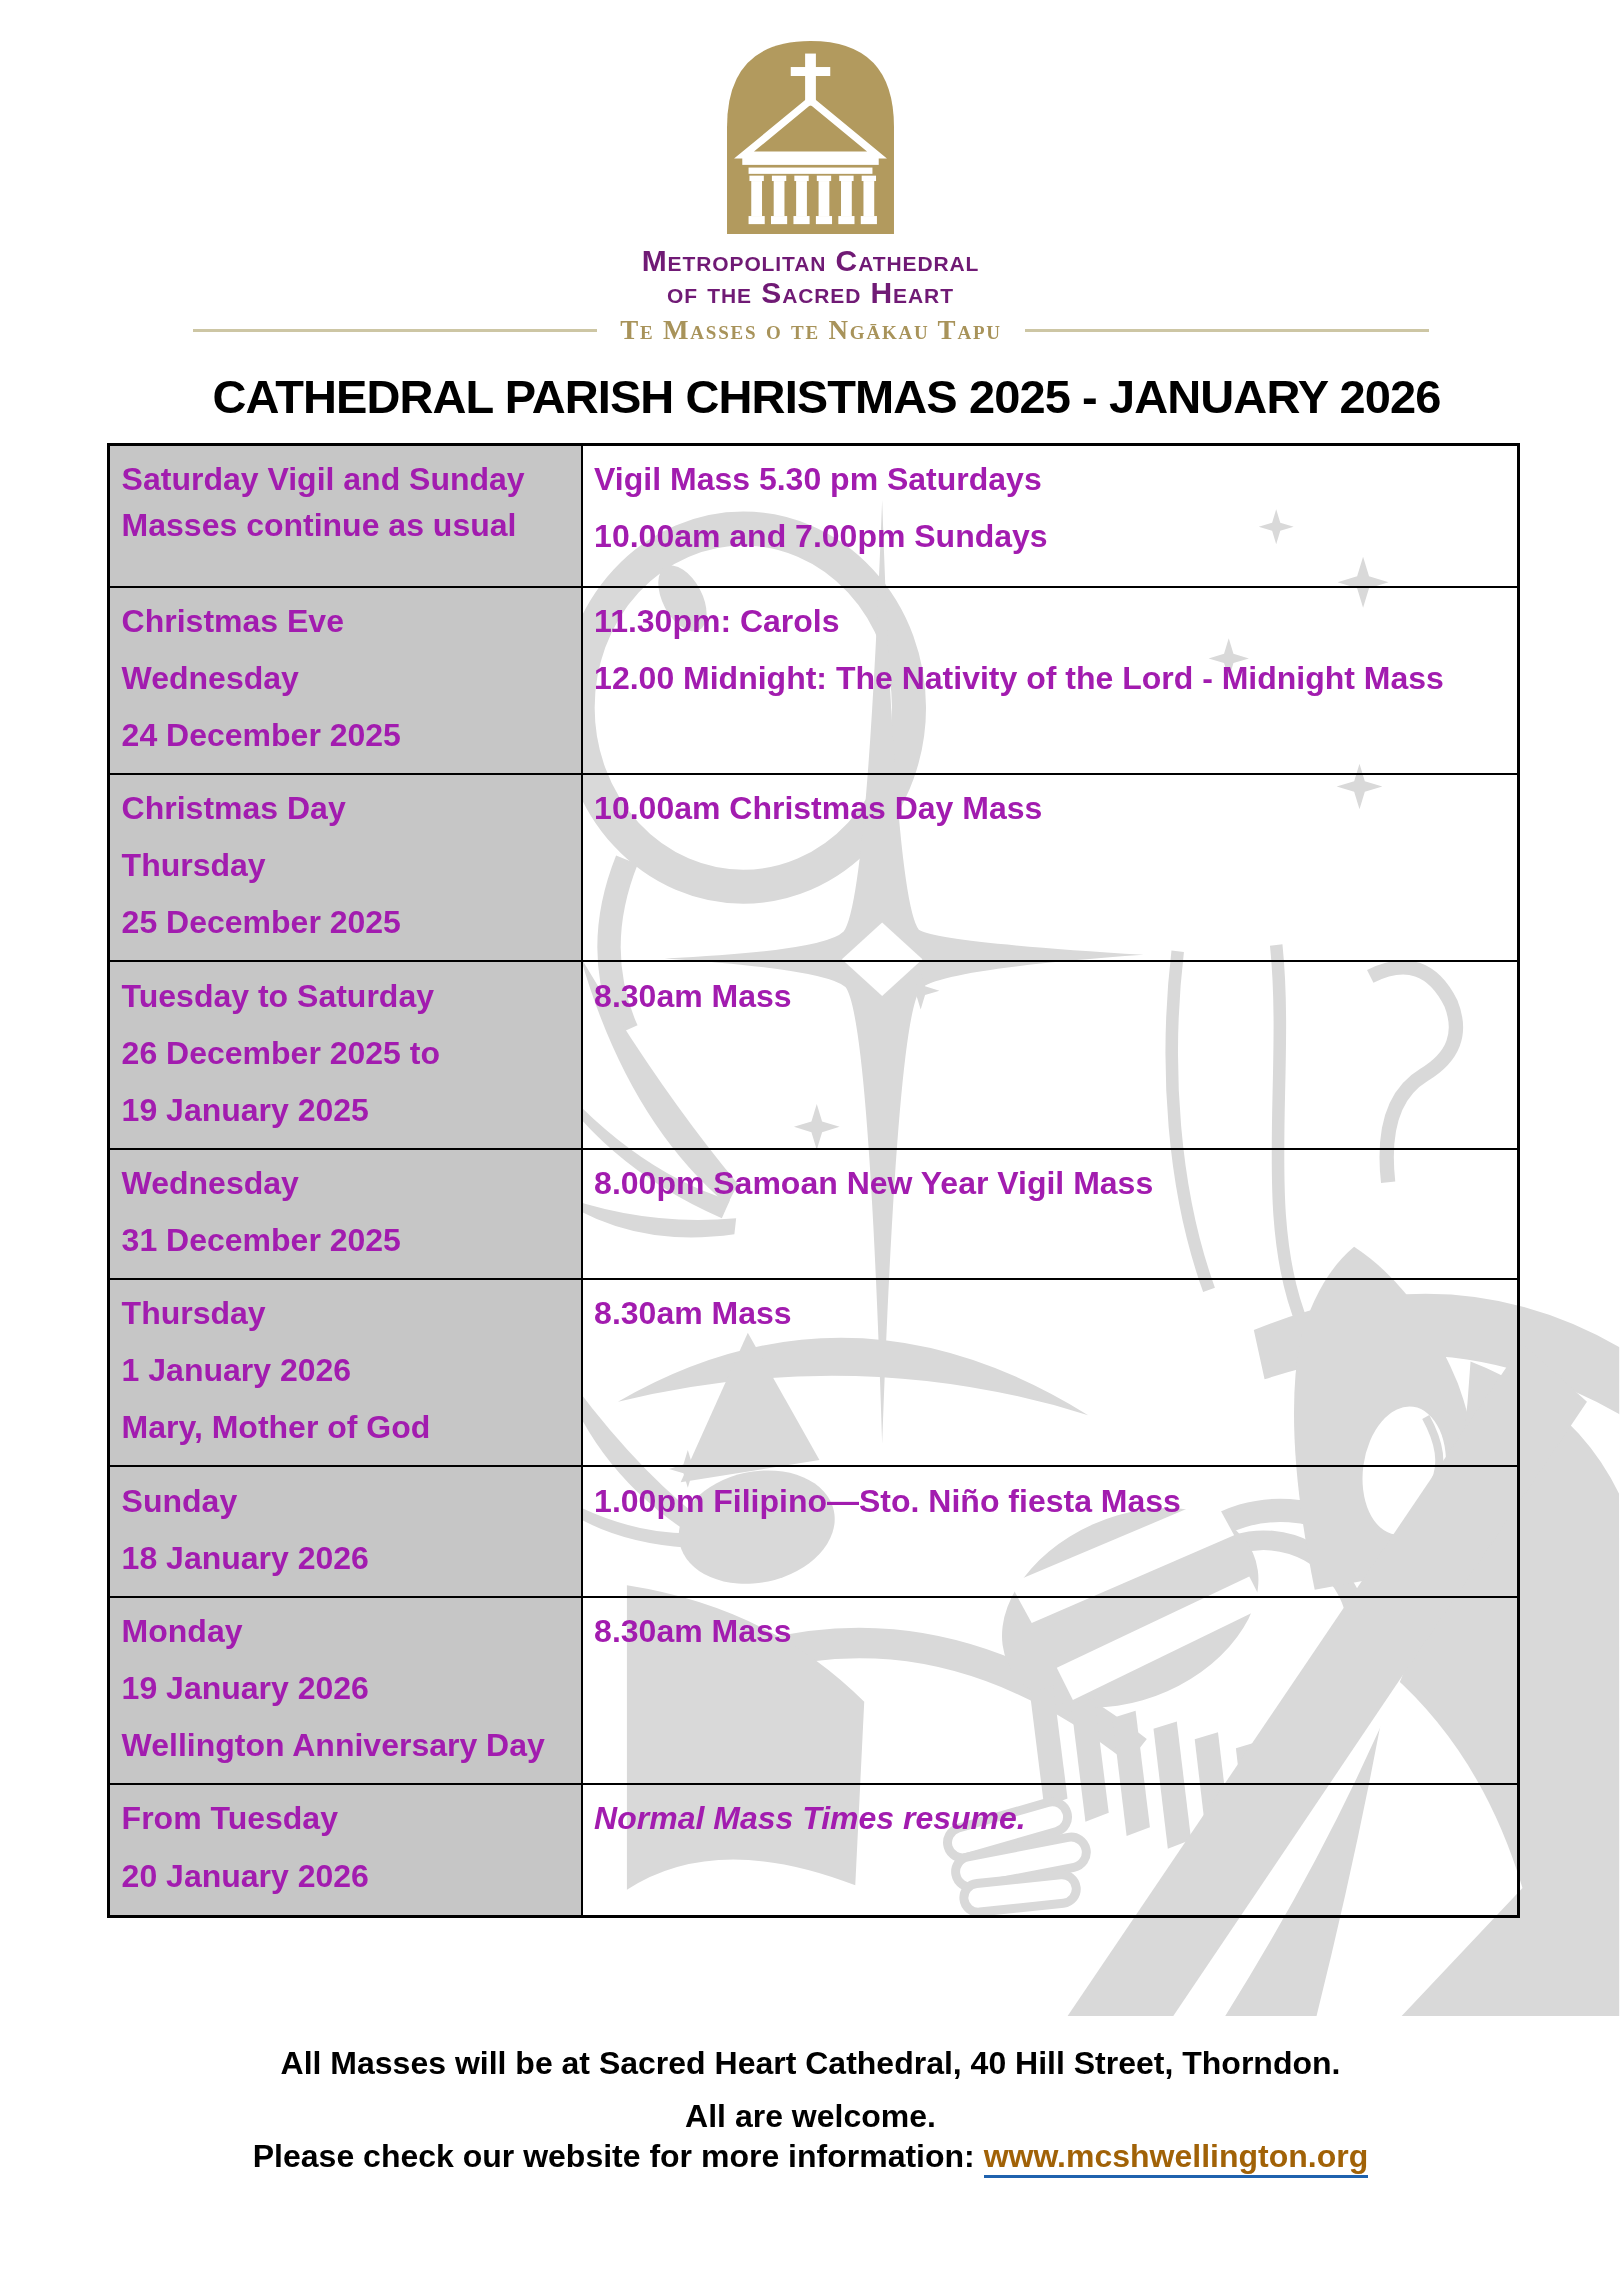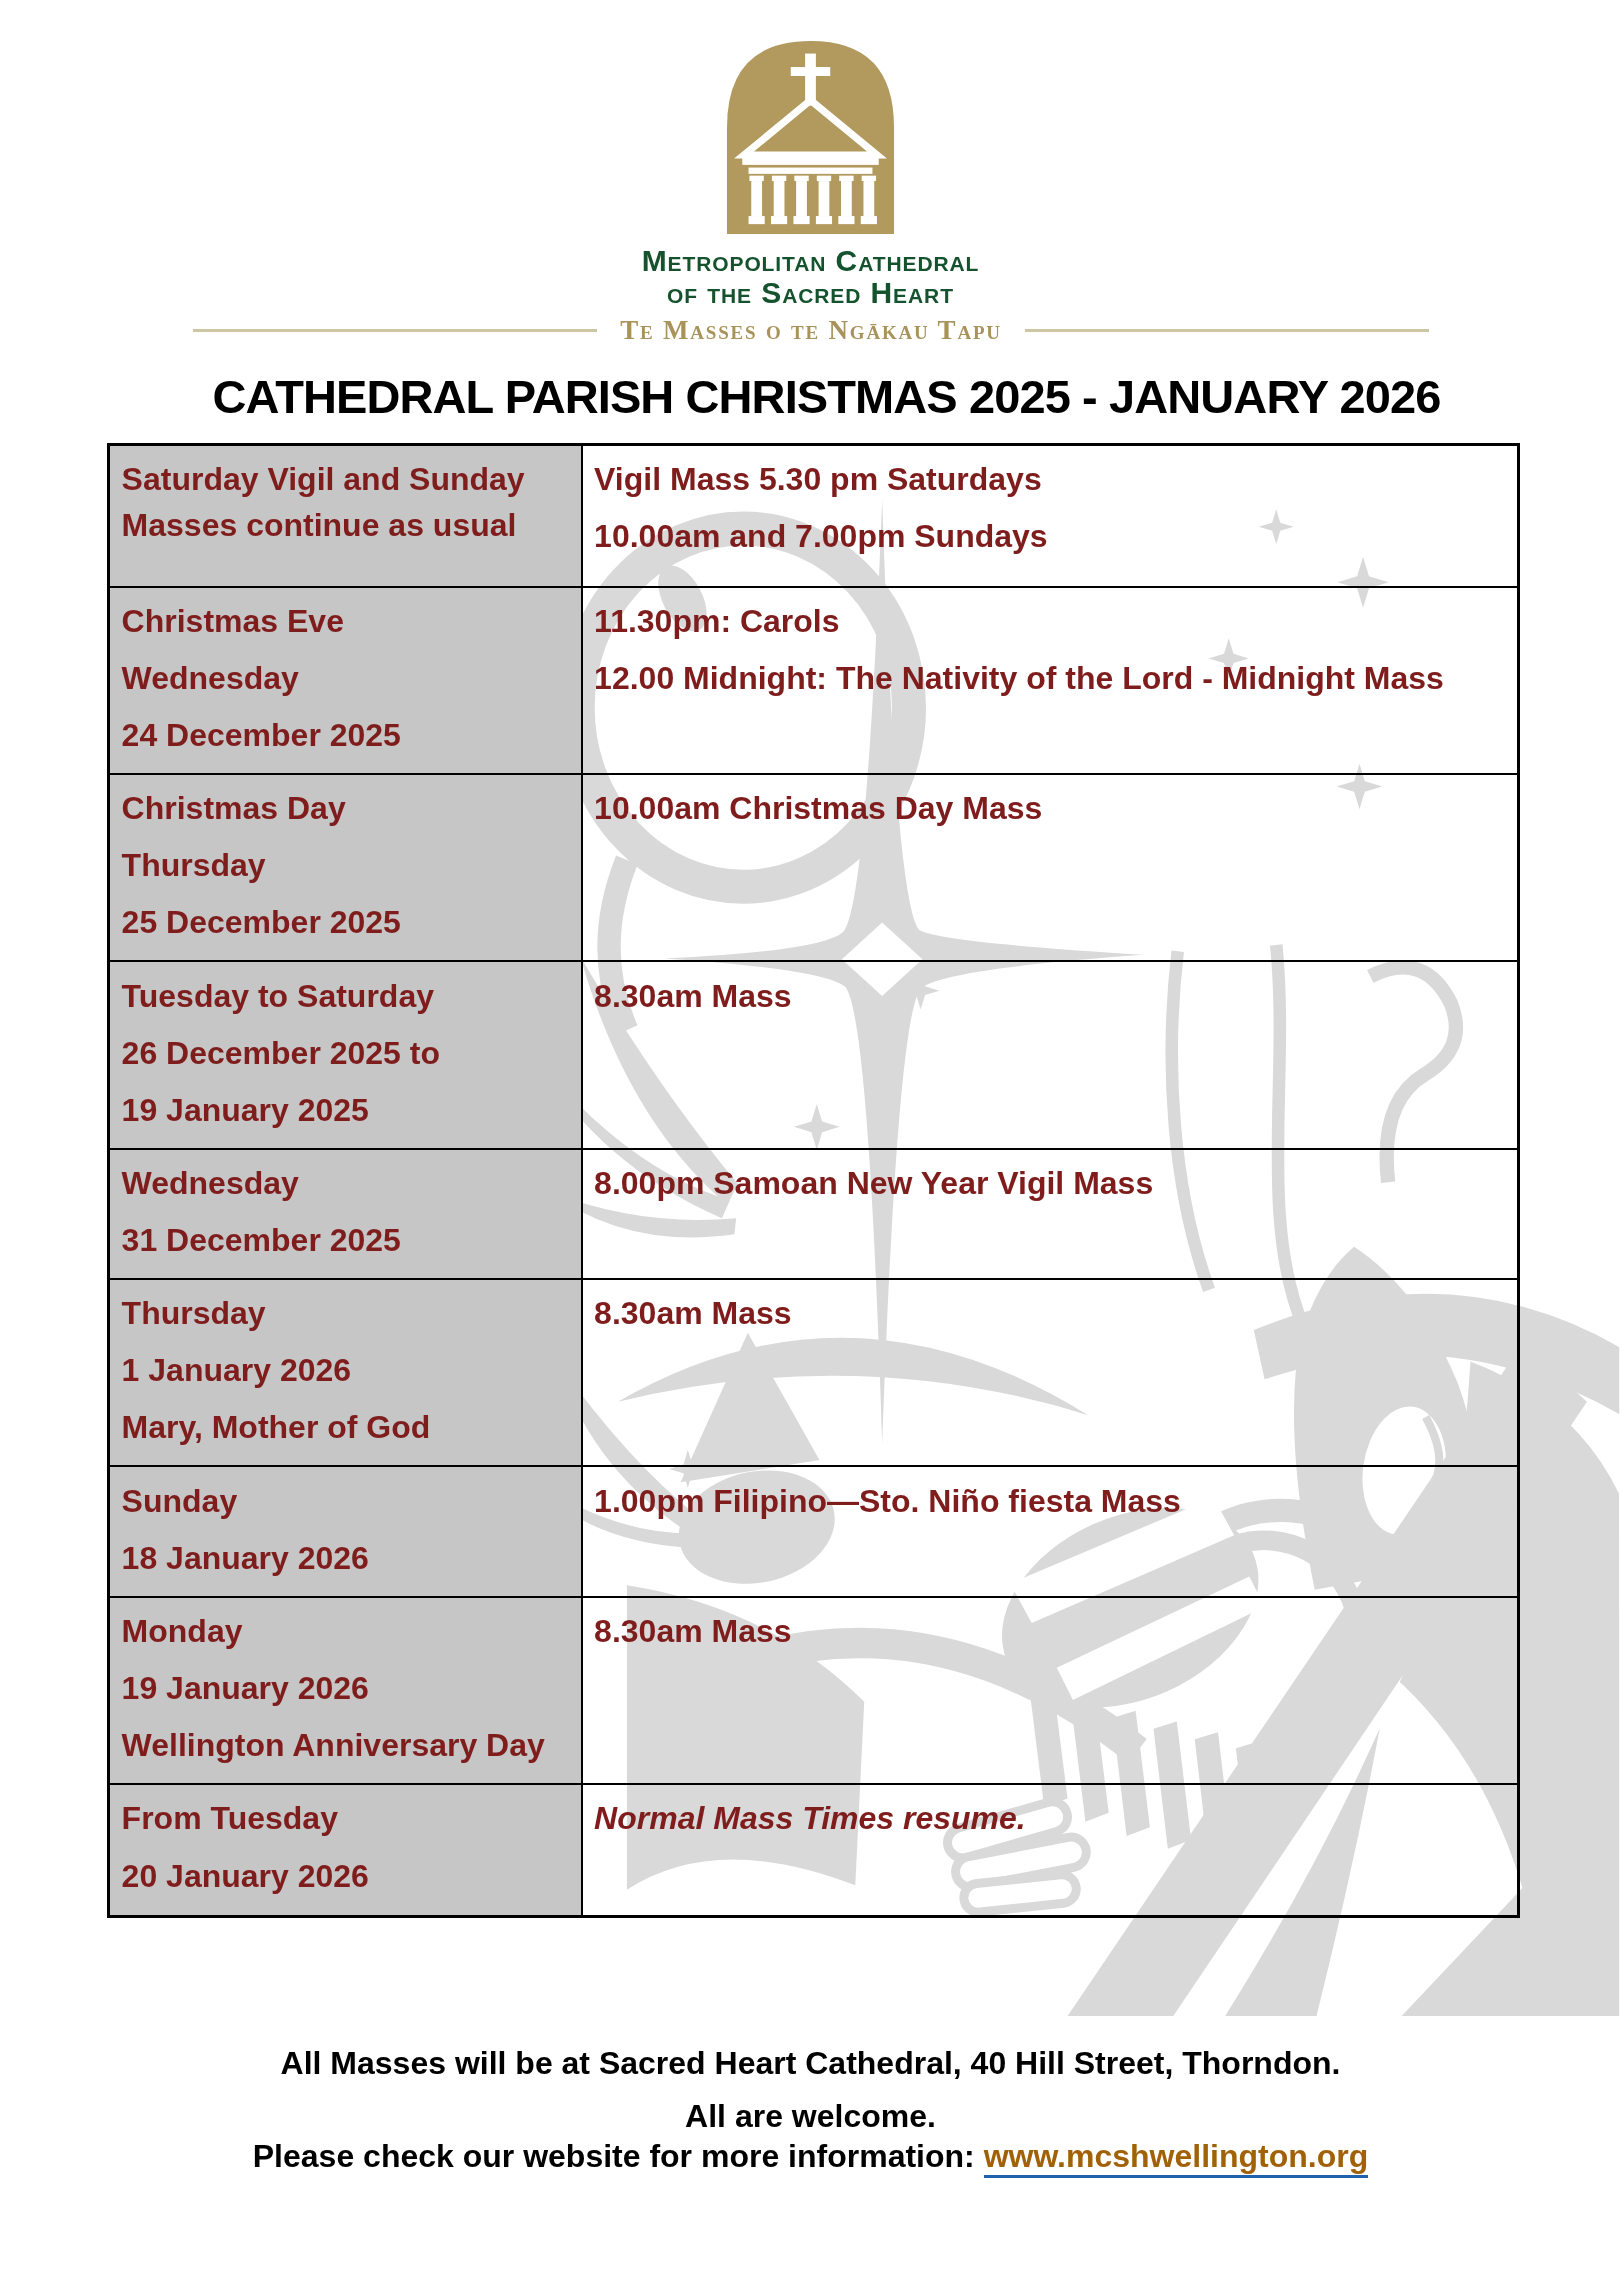--- a/index.html
+++ b/index.html
@@ -5,41 +5,41 @@
   html,body{margin:0;padding:0;background:#ffffff;}
   .page{position:relative;width:1621px;height:2293px;background:#ffffff;overflow:hidden;
         font-family:"Liberation Sans",sans-serif;margin:0 auto;}
 
   
   .watermark{position:absolute;left:0;top:0;z-index:0;pointer-events:none;}
 
   
   .logo-arch{position:absolute;left:727px;top:41px;z-index:2;}
   .org-line{position:absolute;left:0;width:100%;text-align:center;font-weight:bold;
-            font-variant:small-caps;color:#14532d;letter-spacing:0.9px;z-index:2;}
+            font-variant:small-caps;color:#701a75;letter-spacing:0.9px;z-index:2;}
   .org1{top:244px;font-size:30px;}
   .org2{top:276px;font-size:30px;}
   .maori-row{position:absolute;top:315px;left:193px;width:1236px;display:flex;
              align-items:center;gap:23px;z-index:2;}
   .rule{flex:1;height:2.7px;background:#cdc6a4;}
   .maori{font-family:"Liberation Serif",serif;font-variant:small-caps;font-weight:bold;
          font-size:27px;letter-spacing:1.8px;color:#a8935a;white-space:nowrap;}
 
   .title{position:absolute;top:369px;left:16px;width:100%;margin:0;text-align:center;
          font-size:47px;letter-spacing:-0.9px;font-weight:bold;color:#000;
          white-space:nowrap;z-index:2;}
 
   
   table.schedule{position:absolute;left:107px;top:443px;width:1413px;z-index:2;
                  border-collapse:collapse;table-layout:fixed;border:3.6px solid #000;}
   table.schedule td{border:2.7px solid #000;vertical-align:top;}
   td.when{background:#c6c6c6;padding:14.3px 7.2px 0 11.6px;}
   td.what{background:transparent;padding:14.3px 5.4px 0 11.6px;}
   table.schedule p{margin:0 0 18px 0;font-size:32px;font-weight:bold;line-height:1.22;
-                   color:#7f1d1d;white-space:nowrap;}
+                   color:#a21caf;white-space:nowrap;}
   td.tight p{margin-bottom:6.3px;}
   td.italic p{font-style:italic;}
 
   
   .footer{position:absolute;top:2045px;left:0;width:100%;text-align:center;
           font-weight:bold;color:#000;z-index:2;}
   .footer p{margin:0;font-size:32px;line-height:1.15;}
   .f1{margin-bottom:16px !important;}
   .f2{margin-bottom:3.6px !important;}
   .weblink{color:#a16207;text-decoration:none;border-bottom:3.6px solid #1f62ae;

